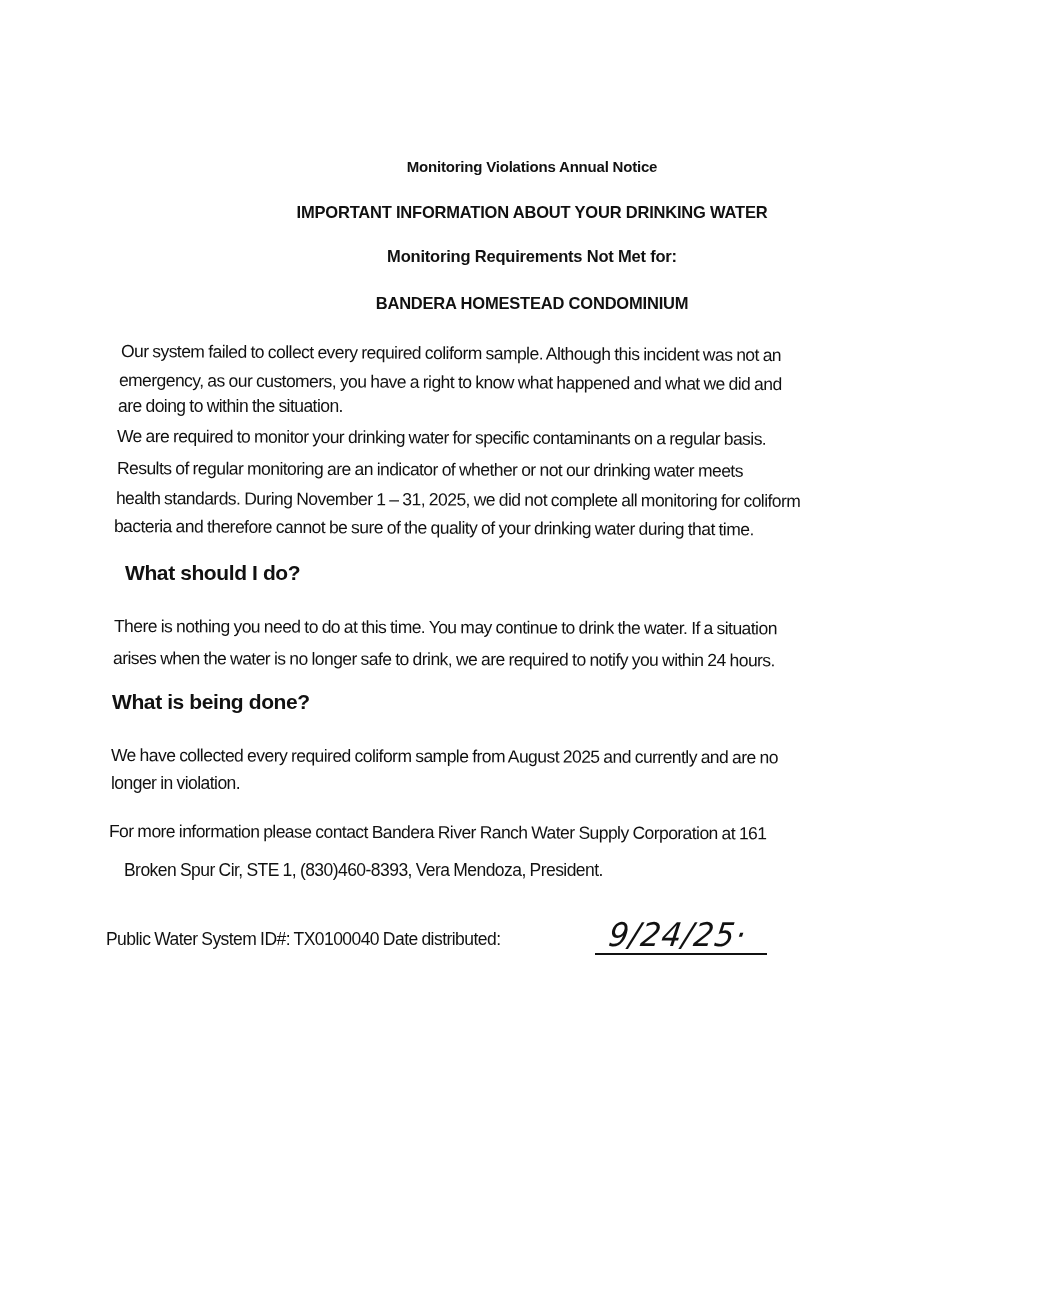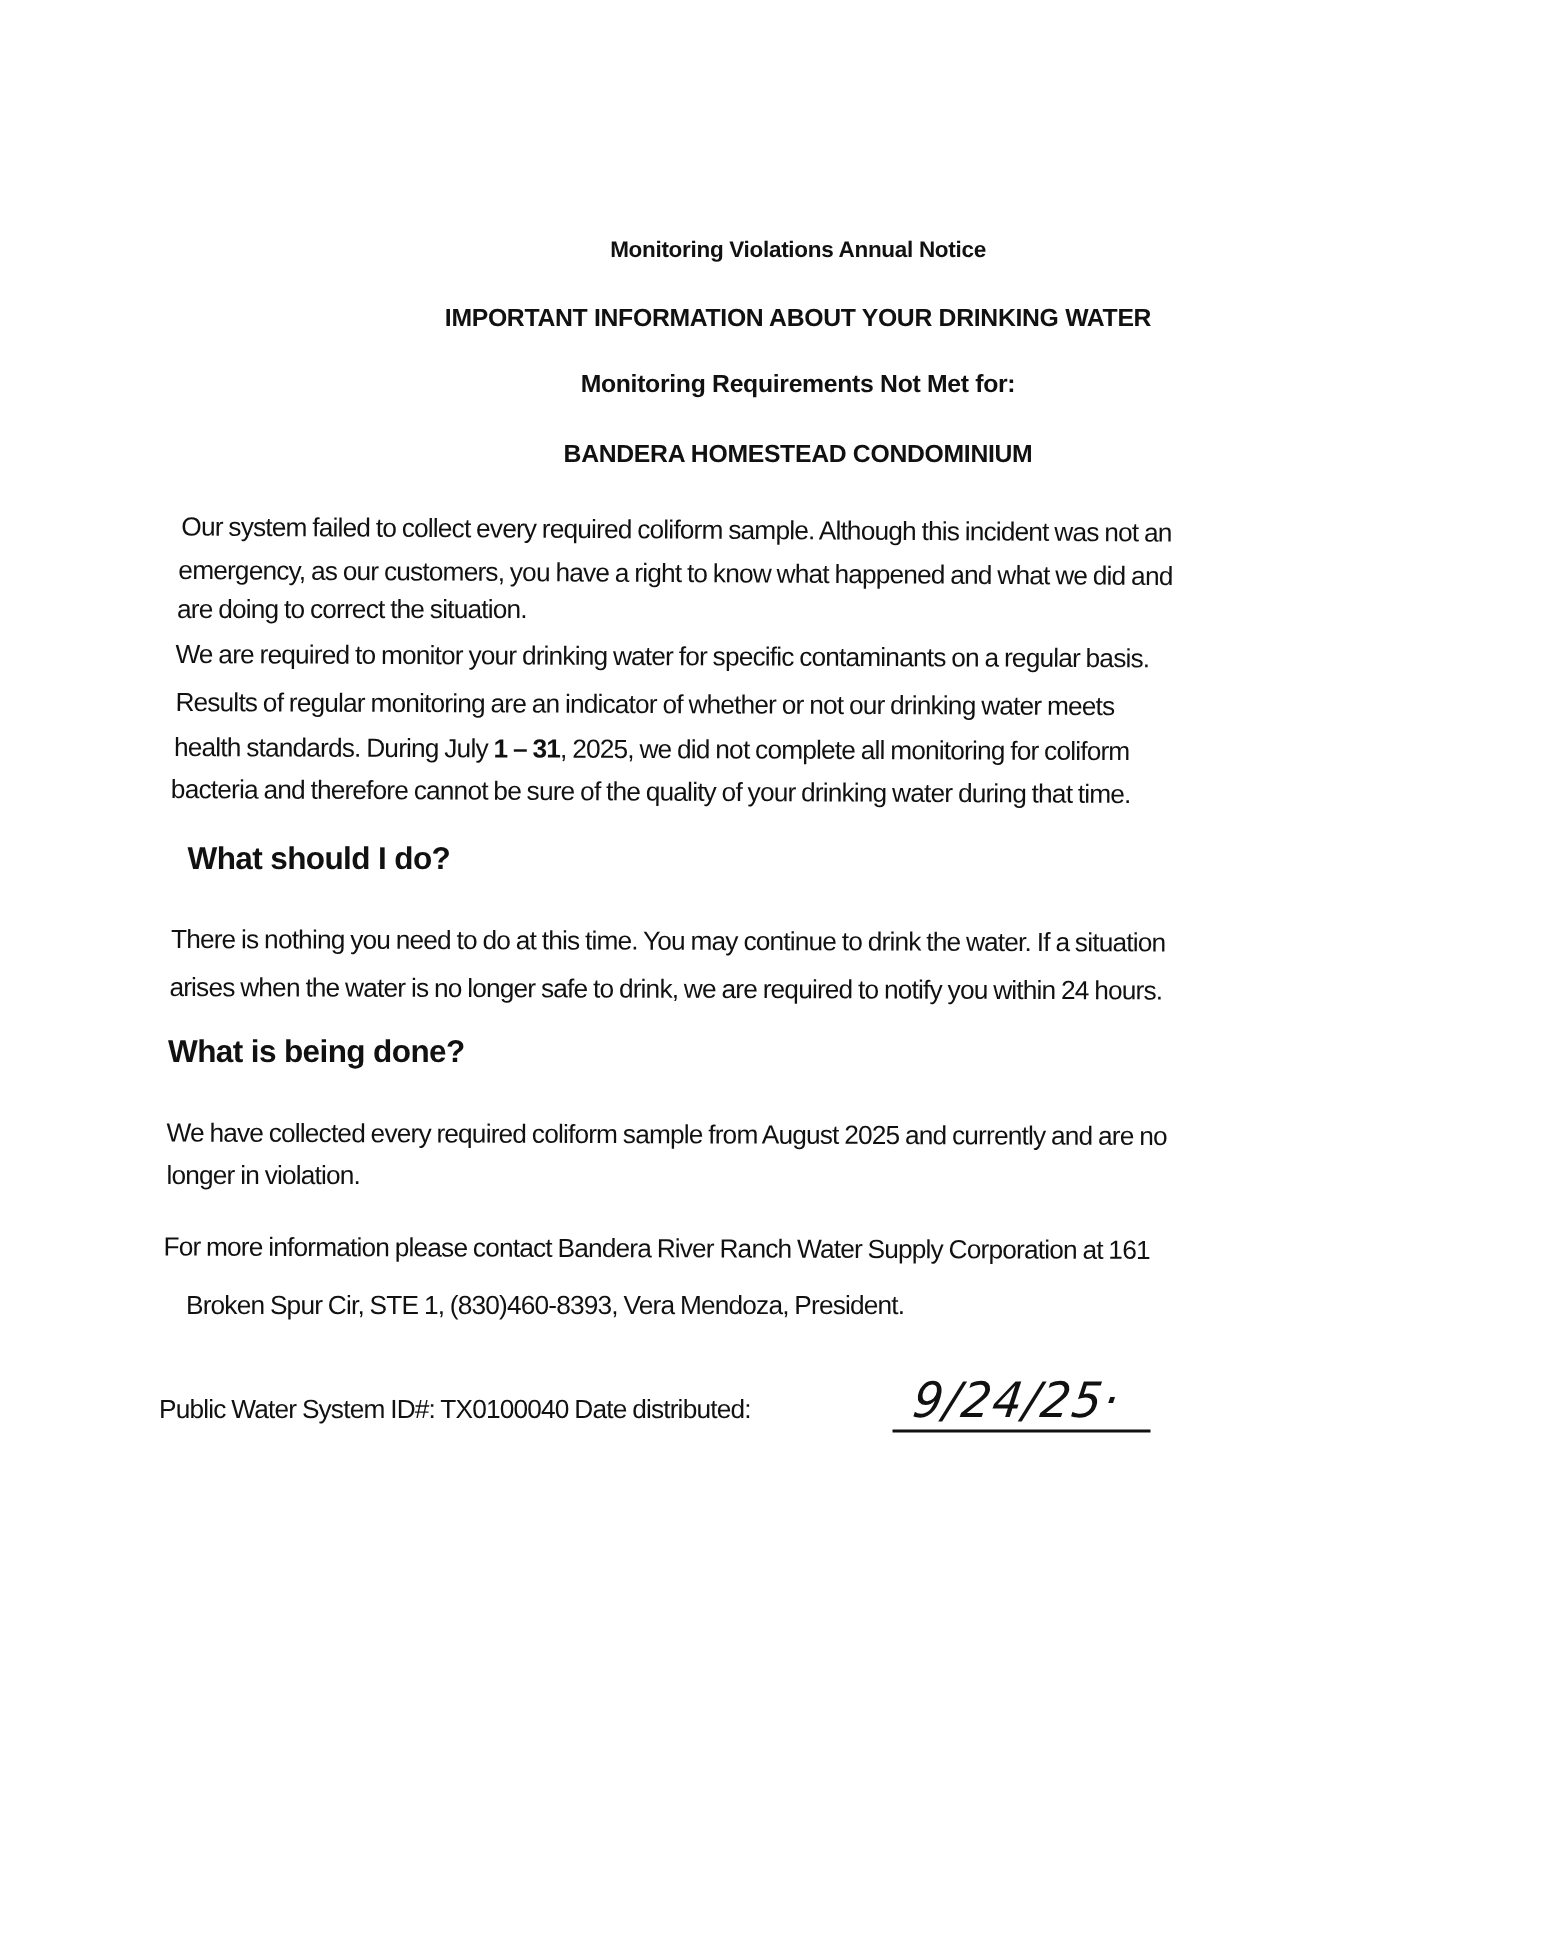--- a/index.html
+++ b/index.html
@@ -18,21 +18,21 @@
   #title4 { top: 294px; font-size: 16.5px; }
 
   .line {
     position: absolute; white-space: nowrap; font-size: 17.5px;
     letter-spacing: -0.55px; word-spacing: -0.5px; transform-origin: left top;
   }
   .heading {
     position: absolute; white-space: nowrap; font-size: 21px; font-weight: bold;
     letter-spacing: -0.4px;
   }
-  .b { font-weight: bold; }
+  .b { font-weight: normal; }
 
   .date-wrap { position: absolute; left: 595px; top: 920px; width: 172px; height: 48px; }
   .date-underline { position: absolute; left: 0; top: 33px; width: 172px; height: 1.5px; background: #111; }
   .date-hand {
     position: absolute; left: 14px; top: -4px; font-family: "DejaVu Sans", sans-serif;
     font-style: italic; font-size: 31px; letter-spacing: 1px; color: #111;
     transform: skewX(-8deg) scaleY(1.05);
   }
 </style>
 </head>
@@ -40,24 +40,24 @@
 
 <div class="page">
 
   <div id="title1" class="center-line">Monitoring Violations Annual Notice</div>
   <div id="title2" class="center-line">IMPORTANT INFORMATION ABOUT YOUR DRINKING WATER</div>
   <div id="title3" class="center-line">Monitoring Requirements Not Met for:</div>
   <div id="title4" class="center-line">BANDERA HOMESTEAD CONDOMINIUM</div>
 
   <div class="line" style="left:121px; top:341px; transform: rotate(0.35deg);">Our system failed to collect every required coliform sample.   Although this incident was not an</div>
   <div class="line" style="left:119px; top:370px; transform: rotate(0.35deg);">emergency, as our customers, you have a right to know what happened and what we did and</div>
-  <div class="line" style="left:118px; top:396px;">are doing to correct the situation.</div>
+  <div class="line" style="left:118px; top:396px;">are doing to within the situation.</div>
   <div class="line" style="left:117px; top:426px; transform: rotate(0.25deg);">We are required to monitor your drinking water for specific contaminants on a regular basis.</div>
   <div class="line" style="left:117px; top:458px; transform: rotate(0.25deg);">Results of regular monitoring are an indicator of whether or not our drinking water meets</div>
-  <div class="line" style="left:116px; top:488px; transform: rotate(0.25deg);"><span>health standards. During July </span><span class="b">1 – 31</span><span>, 2025, we did not complete all monitoring for coliform</span></div>
+  <div class="line" style="left:116px; top:488px; transform: rotate(0.25deg);"><span>health standards. During November </span><span class="b">1 – 31</span><span>, 2025, we did not complete all monitoring for coliform</span></div>
   <div class="line" style="left:114px; top:516px; transform: rotate(0.3deg);">bacteria and therefore cannot be sure of the quality of your drinking water during that time.</div>
 
   <div class="heading" style="left:125px; top:561px;">What should I do?</div>
   <div class="line" style="left:114px; top:616px; transform: rotate(0.2deg);">There is nothing you need to do at this time. You may continue to drink the water. If a situation</div>
   <div class="line" style="left:113px; top:648px; transform: rotate(0.2deg);">arises when the water is no longer safe to drink, we are required to notify you within 24 hours.</div>
 
   <div class="heading" style="left:112px; top:690px;">What is being done?</div>
   <div class="line" style="left:111px; top:745px; transform: rotate(0.2deg);">We have collected every required coliform sample from August 2025 and currently and are no</div>
   <div class="line" style="left:111px; top:773px;">longer in violation.</div>
 

